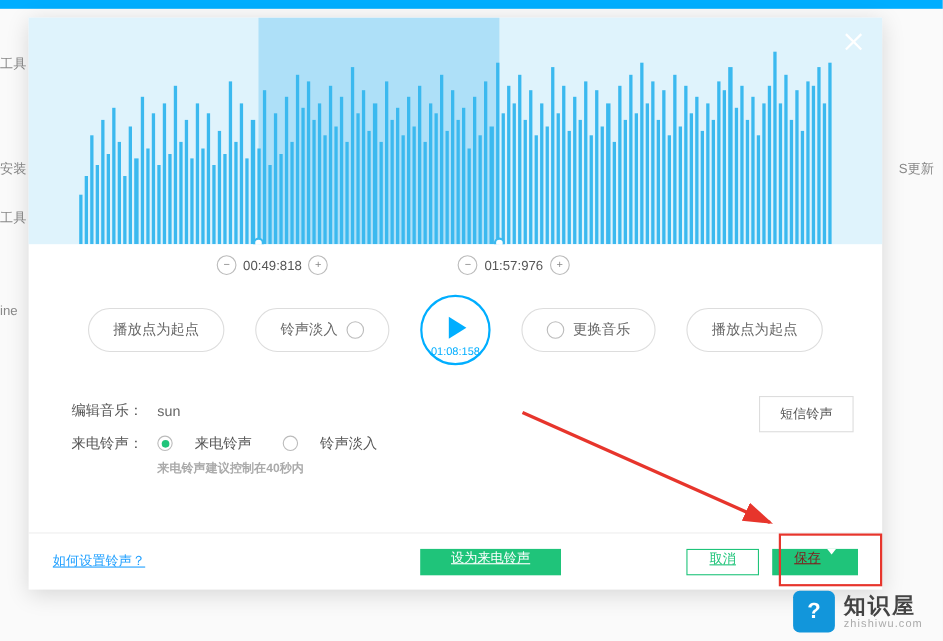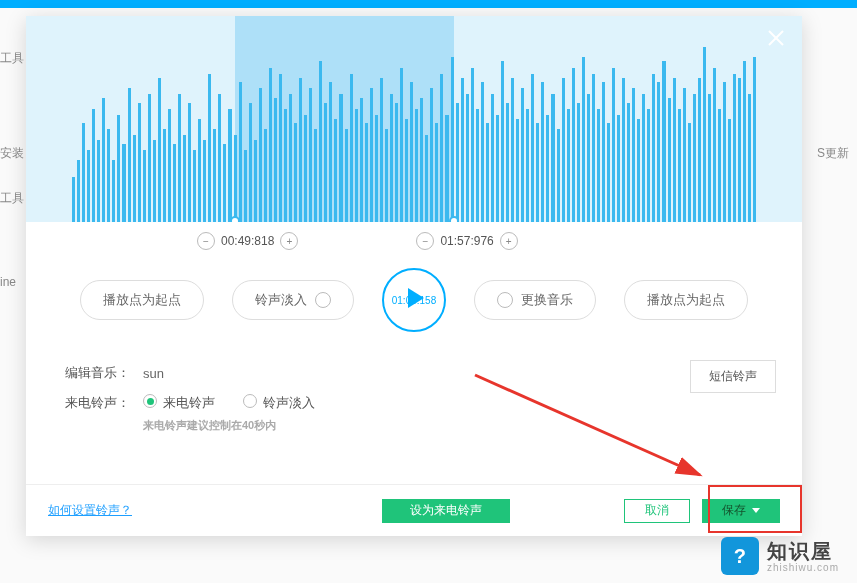--- a/index.html
+++ b/index.html
@@ -26,38 +26,38 @@
 .tg1 { margin-left:171px; }
 .tg2 { margin-left:118px; }
 .circ-btn { width:18px; height:18px; border:1px solid #bbb; border-radius:50%; display:flex; align-items:center; justify-content:center; font-size:10px; color:#888; cursor:pointer; }
 
 .controls-row { display:flex; align-items:center; justify-content:center; gap:28px; padding:8px 0 18px; position:relative; }
 .pill { height:40px; padding:0 22px; border:1px solid #ddd; border-radius:20px; display:flex; align-items:center; gap:8px; font-size:13px; color:#666; cursor:pointer; background:#fff; }
 .radio-circle { width:16px; height:16px; border:1px solid #bbb; border-radius:50%; }
 
 .play-btn { width:64px; height:64px; border:2px solid #00aeff; border-radius:50%; display:flex; flex-direction:column; align-items:center; justify-content:center; cursor:pointer; position:relative; }
 .play-tri { width:0; height:0; border-left:16px solid #00aeff; border-top:10px solid transparent; border-bottom:10px solid transparent; margin-left:4px; margin-top:-4px; }
-.play-time { font-size:10px; color:#00aeff; position:absolute; bottom:24px; }
+.play-time { font-size:10px; color:#00aeff; position:absolute; bottom:4px; }
 
 .info-section { padding:14px 39px 10px; font-size:13px; color:#555; position:relative; }
 .info-row { display:flex; align-items:center; margin-bottom:12px; }
 .info-label { width:78px; color:#555; }
 .info-value { color:#666; }
-.radio-opt { display:flex; align-items:flex-start; gap:6px; margin-right:28px; cursor:pointer; }
+.radio-opt { display:flex; align-items:center; gap:20px; margin-right:28px; cursor:pointer; }
 .radio-dot { width:14px; height:14px; border:1px solid #bbb; border-radius:50%; display:flex; align-items:center; justify-content:center; }
 .radio-dot.checked::after { content:""; width:7px; height:7px; background:#1fc47a; border-radius:50%; }
 .hint { font-size:11px; color:#aaa; margin-left:78px; margin-top:-6px;font-weight:bold; }
 .swap-btn { position:absolute; right:26px; top:10px; padding:7px 18px; border:1px solid #ddd; background:#fff; font-size:12px; color:#555; cursor:pointer; }
 
 .footer { position:absolute; left:0; right:0; bottom:0; height:52px; border-top:1px solid #eee; display:flex; align-items:center; padding:0 22px; }
 .help-link { font-size:12px; color:#1e9fff; text-decoration:underline; cursor:pointer; }
-.btn { height:24px; padding:0 20px; font-size:12px; cursor:pointer; display:flex; align-items:center; border:none; }
+.btn { height:24px; padding:0 20px; font-size:12px; cursor:pointer; display:flex; border:none;text-decoration:underline; }
 .btn-primary { background:#1fc47a; color:#fff; margin-left:250px; padding:0 28px; }
 .btn-cancel { background:#fff; color:#1fc47a; border:1px solid #1fc47a; margin-left:auto; margin-right:12px; }
-.btn-save { background:#1fc47a; color:#14532d; }
+.btn-save { background:#1fc47a; color:#7f1d1d; }
 .caret-dn { display:inline-block; margin-left:6px; width:0; height:0; border-left:4px solid transparent; border-right:4px solid transparent; border-top:5px solid #fff; }
 
 .annot-box { position:absolute; border:2px solid #e7352c; pointer-events:none; }
 .annot-arrow { position:absolute; pointer-events:none; }
 
 .logo-badge { position:absolute; right:18px; bottom:8px; display:flex; align-items:center; gap:8px; }
 .logo-sq { width:38px; height:38px; background:#1296db; border-radius:6px; display:flex; align-items:center; justify-content:center; color:#fff; font-size:20px; font-weight:bold; }
 .logo-txt { display:flex; flex-direction:column; line-height:1.1; }
 .logo-main { font-size:20px; color:#444; font-weight:bold; letter-spacing:2px; }
 .logo-sub { font-size:10px; color:#aaa; letter-spacing:1px; }

